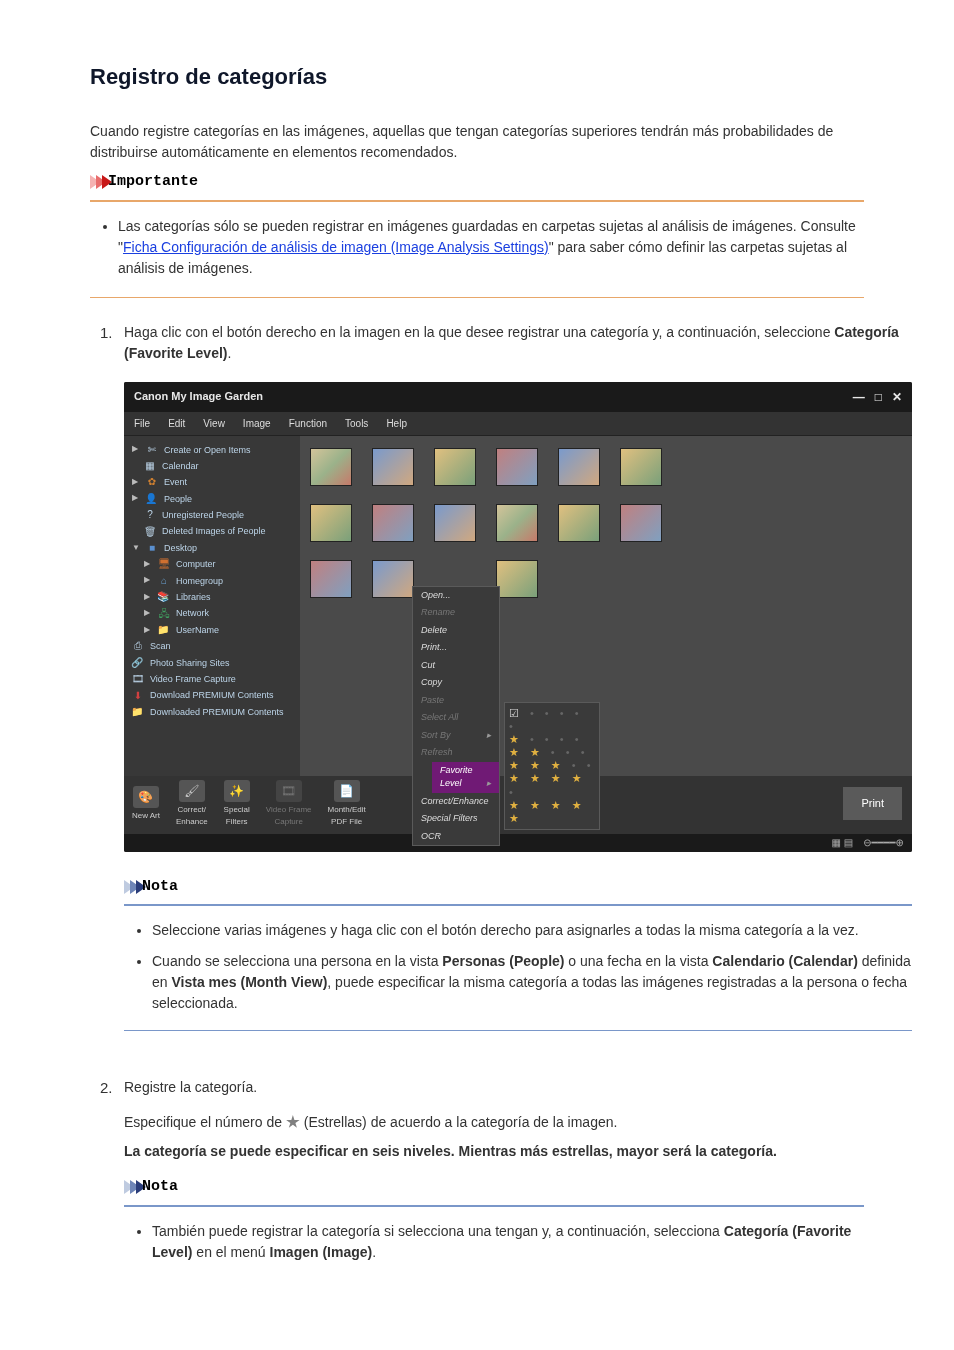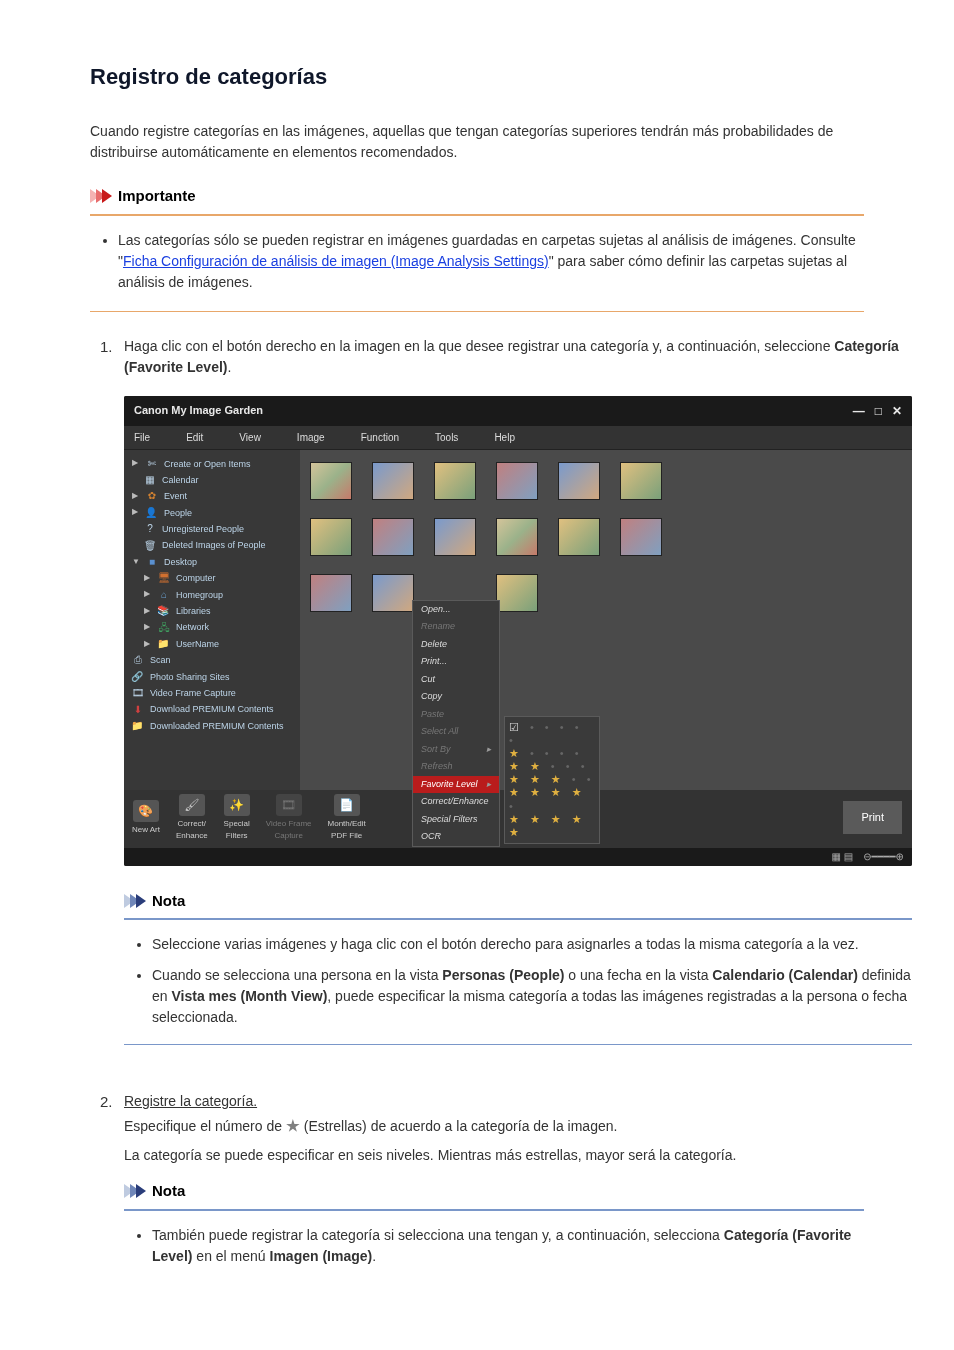--- a/index.html
+++ b/index.html
@@ -6,22 +6,22 @@
   body {
     font-family: Arial, Helvetica, sans-serif;
     background: #fff;
     color: #333;
     width: 954px;
     padding: 60px 90px 40px 90px;
     font-size: 14px;
     line-height: 1.5;
   }
   h1 { font-size: 22px; font-weight: bold; margin-bottom: 28px; color: #0f172a; }
-  .para { margin-bottom: 22px; color: #333; font-size: 14px; }
-  .callout-title-row { display: flex; align-items: center; gap: 10px; margin-bottom: 6px; }
+  .para { margin-bottom: 8px; color: #333; font-size: 14px; }
+  .callout-title-row { display: flex; align-items: center; margin-bottom: 6px; font-family: Liberation Mono, monospace; }
   .chevrons { display: flex; gap: -2px; }
   .chev { width: 0; height: 0; border-top: 7px solid transparent; border-bottom: 7px solid transparent; border-left: 10px solid; margin-right: -4px; }
   .imp .chev:nth-child(1){ border-left-color:#f5b2b2; }
   .imp .chev:nth-child(2){ border-left-color:#e86c6c; }
   .imp .chev:nth-child(3){ border-left-color:#c81818; }
   .note .chev:nth-child(1){ border-left-color:#bfcbe0; }
   .note .chev:nth-child(2){ border-left-color:#6f86b8; }
   .note .chev:nth-child(3){ border-left-color:#2a3d7a; }
   .callout-title { font-weight: bold; font-size: 15px; color: #000; }
   .hr-orange { border: none; border-top: 2px solid #e8a76a; margin-bottom: 14px; }
@@ -58,21 +58,21 @@
     align-items: center;
     font-weight: bold;
     font-size: 11px;
   }
   .app-winctrl { color: #e8e8e8; display: flex; gap: 10px; font-size: 12px; }
   .app-menubar {
     background: #333;
     color: #ddd;
     padding: 4px 10px;
     display: flex;
-    gap: 36px;
+    gap: 18px;
     font-size: 10px;
     border-bottom: 1px solid #222;
   }
   .app-body { display: flex; }
   .app-sidebar {
     width: 176px;
     background: #383838;
     padding: 6px 4px;
     color: #bcd4e8;
     font-size: 9px;
@@ -92,21 +92,21 @@
   .ctx {
     position: absolute;
     left: 112px; top: 150px;
     width: 88px;
     background: #3a3a3a;
     border:1px solid #5a5a5a;
     font-size: 9px;
     color: #ddd;
   }
   .ctx div { padding: 2px 8px; font-style: italic; }
-  .ctx .fl { background:#b91c1c; color:#fff; }
+  .ctx .fl { background:#701a75; color:#fff;margin-left:19px; }
   .ctx .dim { color:#777; }
   .ctx .arrow::after{ content:"▸"; float:right; color:#999;}
   .stars-pop {
     position: absolute;
     left: 204px; top: 266px;
     width: 96px;
     background:#3a3a3a;
     border:1px solid #5a5a5a;
     padding:4px;
     color:#e0b040;
@@ -379,25 +379,25 @@
       </ul>
       <hr class="hr-blue-bot">
     </div>
   </div>
 </li>
 
 <li>
   <div class="ol-row">
     <div class="ol-num">2.</div>
     <div class="ol-body">
-      <div style="margin-bottom:4px;text-decoration:underline;">Registre la categoría.</div>
+      <div style="margin-bottom:14px;">Registre la categoría.</div>
       <div style="margin-bottom:8px;">
         <span>Especifique el número de </span><span class="star-icon"></span><span> (Estrellas) de acuerdo a la categoría de la imagen.</span>
       </div>
-      <div style="margin-bottom:14px;">La categoría se puede especificar en seis niveles. Mientras más estrellas, mayor será la categoría.</div>
+      <div style="margin-bottom:14px;font-weight:bold;">La categoría se puede especificar en seis niveles. Mientras más estrellas, mayor será la categoría.</div>
 
       <div class="callout-title-row note">
         <span class="chevrons">
               <span class="chev"></span>
               <span class="chev"></span>
               <span class="chev"></span>
             </span>
         <span class="callout-title">Nota</span>
       </div>
       <hr class="hr-blue">

